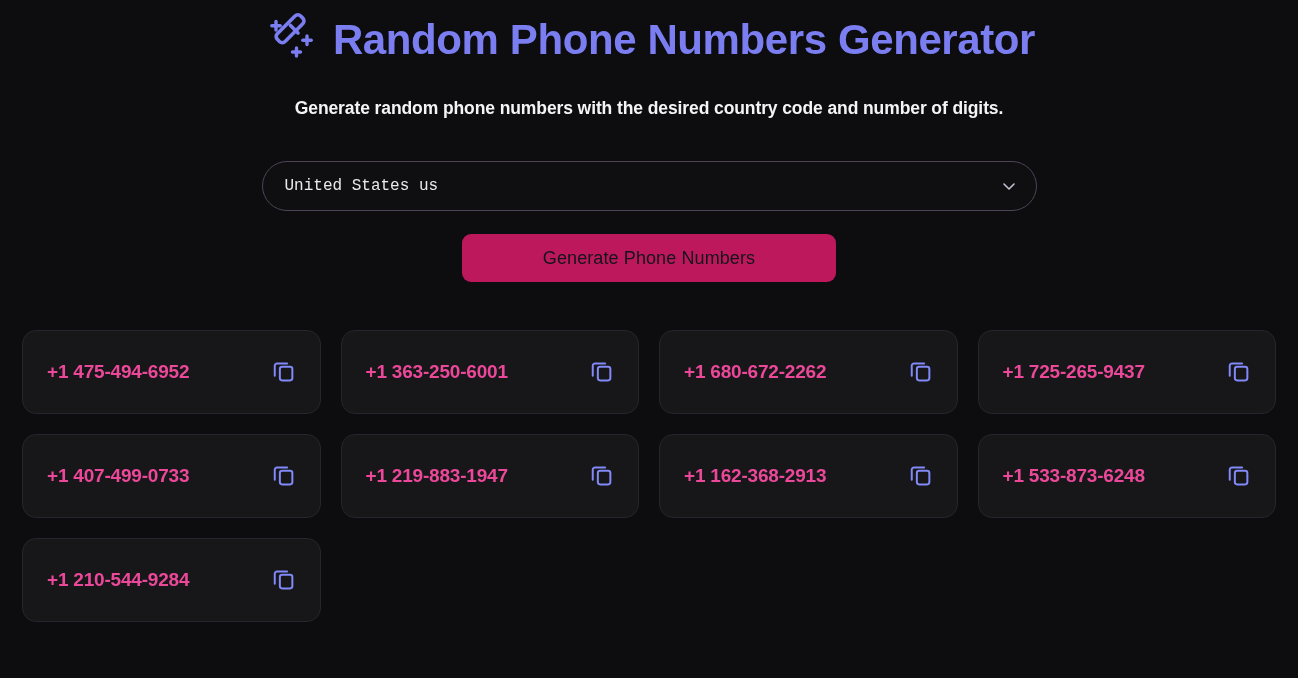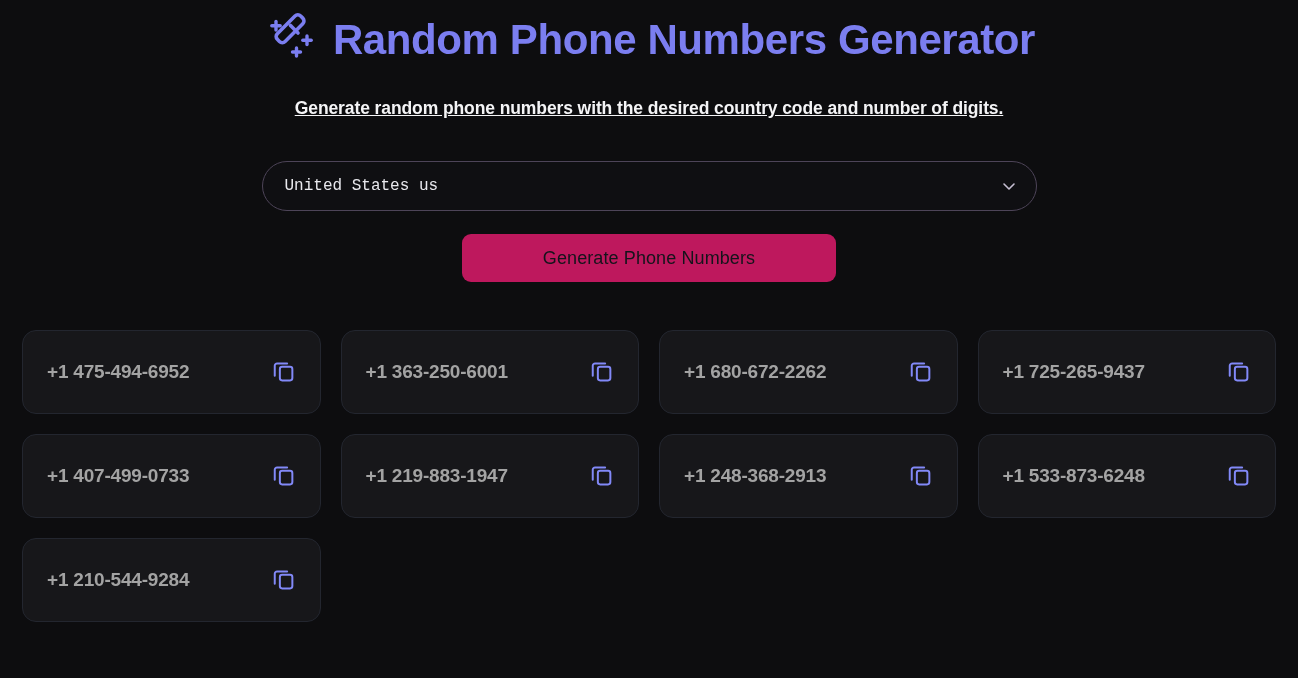--- a/index.html
+++ b/index.html
@@ -51,21 +51,20 @@
     white-space: nowrap;
   }
 
   .subtitle {
     text-align: center;
     font-size: 17.5px;
     font-weight: bold;
     color: #f4f4f6;
     margin-top: 30px;
     letter-spacing: -0.1px;
-    text-decoration: underline;
   }
 
   
   .controls {
     display: flex;
     flex-direction: column;
     align-items: center;
     margin-top: 42px;
   }
 
@@ -134,21 +133,21 @@
     display: flex;
     align-items: center;
     justify-content: space-between;
     padding: 0 24px;
     cursor: pointer;
   }
 
   .phone-number {
     font-size: 19px;
     font-weight: bold;
-    color: #a3a3a3;
+    color: #ec4899;
     letter-spacing: -0.2px;
     white-space: nowrap;
   }
 
   .copy-icon {
     width: 25px;
     height: 25px;
     flex: 0 0 auto;
   }
 </style>
@@ -250,21 +249,21 @@
       <span class="phone-number">+1 219-883-1947</span>
       <span>
         <svg class="copy-icon" viewBox="0 0 24 24" fill="none" stroke="#8289f8" stroke-width="1.9" stroke-linecap="round" stroke-linejoin="round">
           <rect x="8.5" y="8.5" width="12" height="13" rx="2.2"></rect>
           <path d="M15.5 5.2 H5.8 A2.2 2.2 0 0 0 3.6 7.4 V17"></path>
         </svg>
       </span>
     </div>
 
     <div class="phone-card">
-      <span class="phone-number">+1 248-368-2913</span>
+      <span class="phone-number">+1 162-368-2913</span>
       <span>
         <svg class="copy-icon" viewBox="0 0 24 24" fill="none" stroke="#8289f8" stroke-width="1.9" stroke-linecap="round" stroke-linejoin="round">
           <rect x="8.5" y="8.5" width="12" height="13" rx="2.2"></rect>
           <path d="M15.5 5.2 H5.8 A2.2 2.2 0 0 0 3.6 7.4 V17"></path>
         </svg>
       </span>
     </div>
 
     <div class="phone-card">
       <span class="phone-number">+1 533-873-6248</span>

